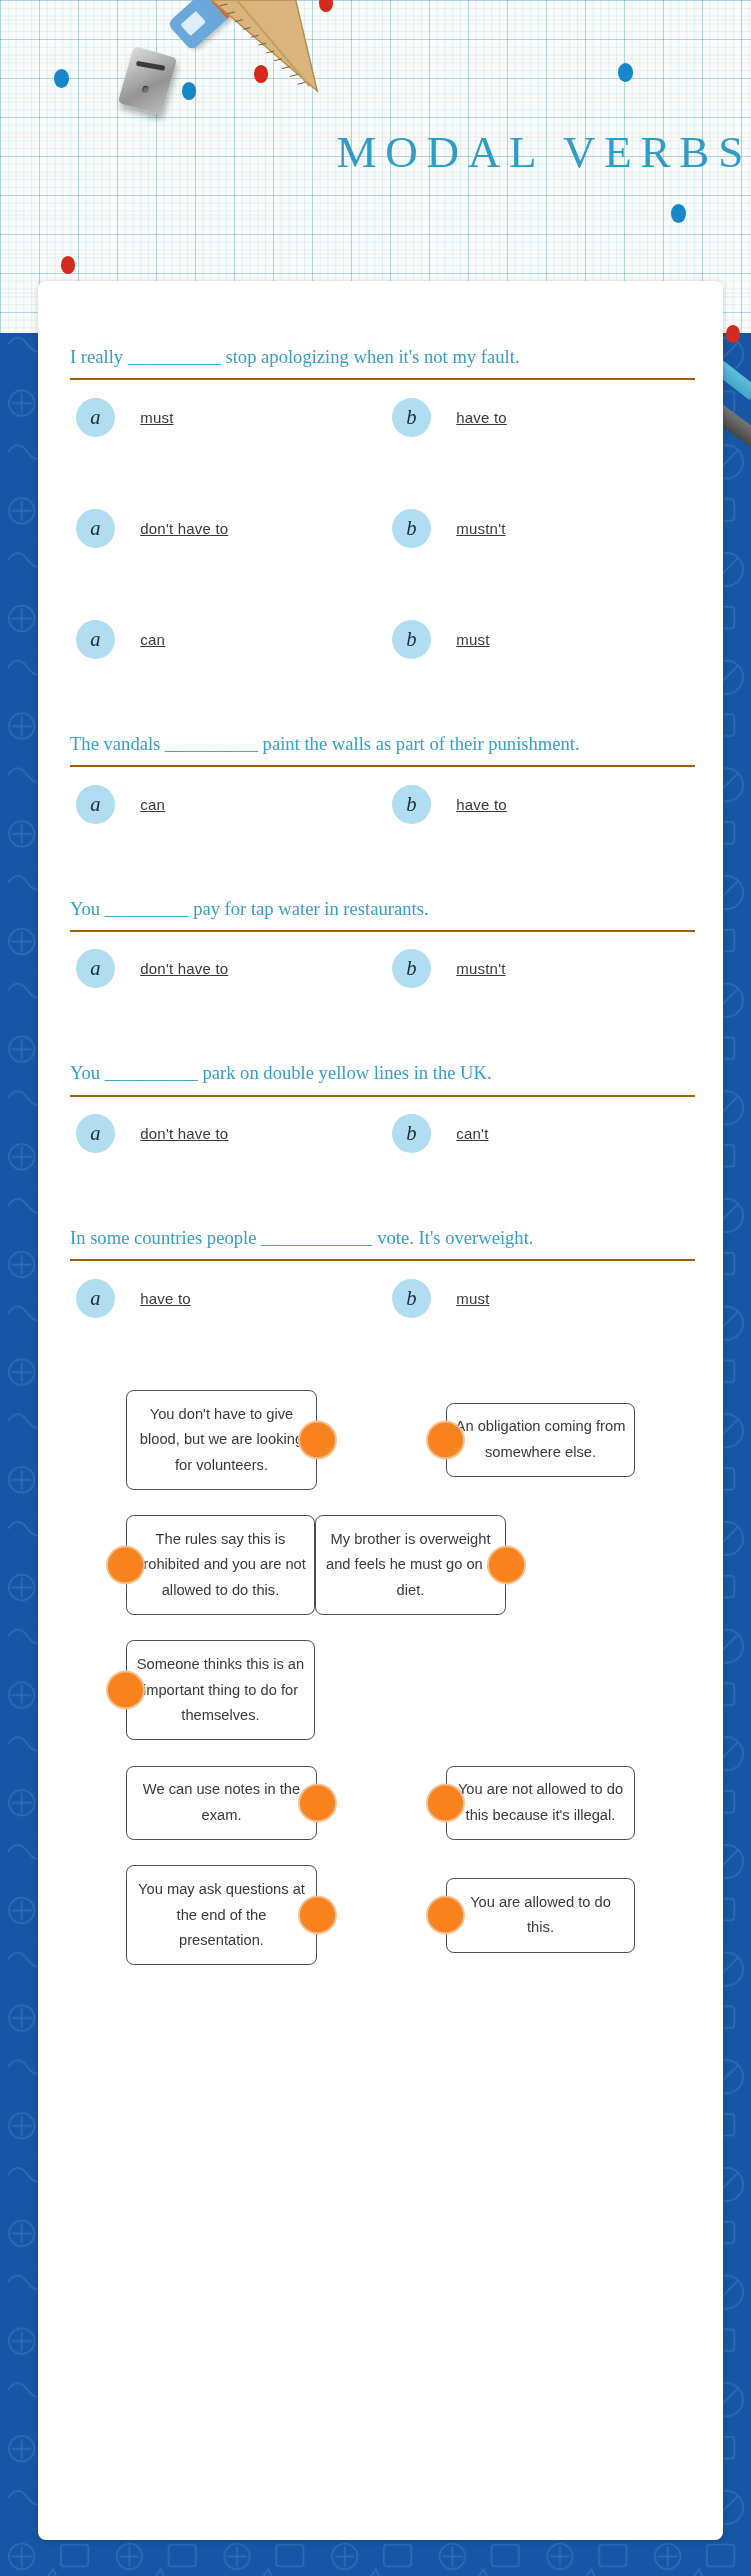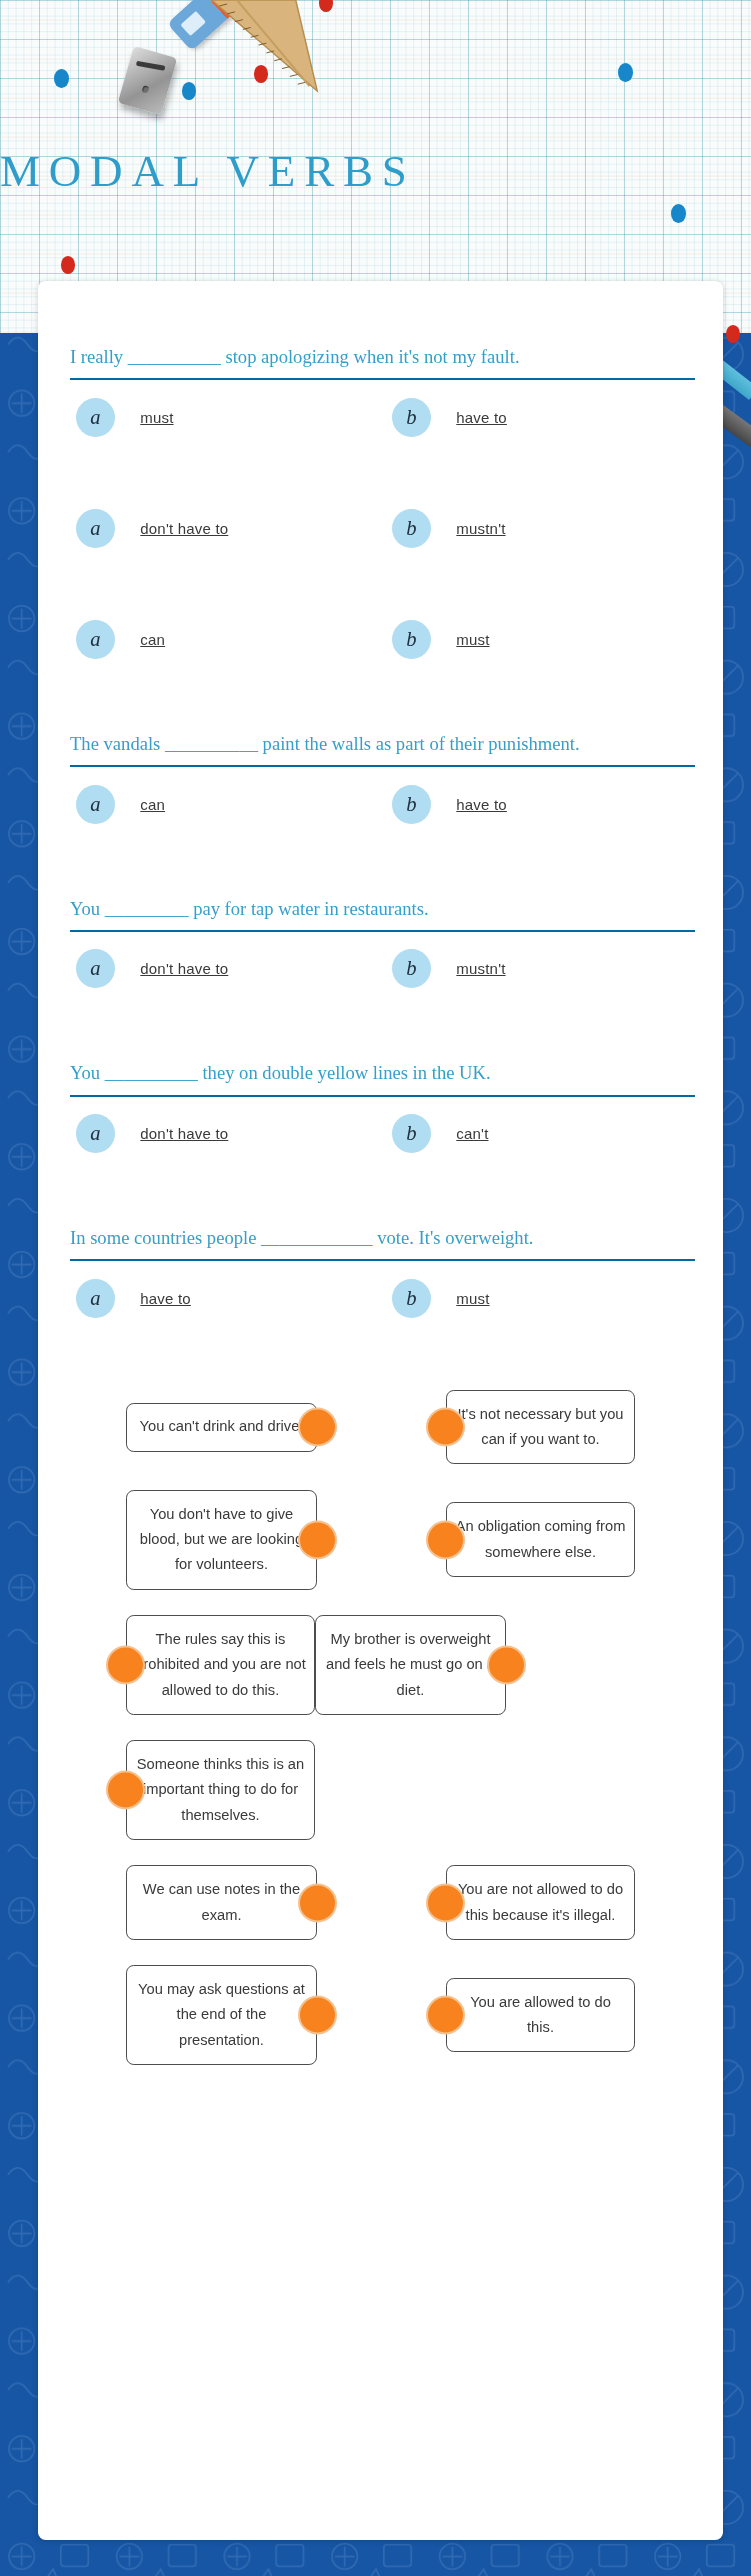--- a/index.html
+++ b/index.html
@@ -20,22 +20,22 @@
     background-image:
       linear-gradient(rgba(215,165,110,0.18) 1px, transparent 1px),
       linear-gradient(rgba(55,150,170,0.30) 1px, transparent 1px),
       linear-gradient(90deg, rgba(55,150,170,0.30) 1px, transparent 1px),
       linear-gradient(rgba(120,190,205,0.18) 1px, transparent 1px),
       linear-gradient(90deg, rgba(120,190,205,0.18) 1px, transparent 1px);
     background-size:39px 39px,39px 39px,39px 39px,7.8px 7.8px,7.8px 7.8px;
     background-position:0 19.6px,0 0,0 0,0 0,0 0;
   }
   .worksheet-title{
-    position:absolute;left:0;right:0;top:146px;z-index:3;
-    text-align:left;
+    position:absolute;left:0;right:0;top:127px;z-index:3;
+    text-align:right;
     font-family:cursive;
     font-size:45px;line-height:51px;
     letter-spacing:8.8px;
     color:#2f9dc9;
     font-weight:400;
   }
 
   
   .dot{position:absolute;border-radius:50%;z-index:2;}
   .dot.blue{background:#1787c9;}
@@ -79,21 +79,21 @@
     padding:63px 28px 13.7px 32px;
     overflow:hidden;
   }
 
   .question-block{margin-bottom:72px;}
   .question-prompt{
     font-family:cursive;
     font-size:18.6px;line-height:26.4px;
     color:#359fca;
     padding-bottom:7.8px;
-    border-bottom:2px solid #0369a1;
+    border-bottom:2px solid #a16207;
   }
   .options-row{display:flex;align-items:center;margin-top:17.6px;margin-left:5.9px;}
   .option{display:flex;align-items:center;}
   .option.first{flex:0 0 316px;}
   .option-circle{
     width:39px;height:39px;border-radius:50%;
     background:#b0ddf1;
     display:flex;align-items:center;justify-content:center;
     font-family:cursive;font-style:italic;
     font-size:20.6px;color:#203040;
@@ -258,21 +258,21 @@
           <div class="option-label">don't have to</div>
         </div>
         <div class="option">
           <div class="option-circle">b</div>
           <div class="option-label">mustn't</div>
         </div>
       </div>
     </div>
 
     <div class="question-block">
-      <div class="question-prompt">You __________ they on double yellow lines in the UK.</div>
+      <div class="question-prompt">You __________ park on double yellow lines in the UK.</div>
       <div class="options-row">
         <div class="option first">
           <div class="option-circle">a</div>
           <div class="option-label">don't have to</div>
         </div>
         <div class="option">
           <div class="option-circle">b</div>
           <div class="option-label">can't</div>
         </div>
       </div>
@@ -287,24 +287,20 @@
         </div>
         <div class="option">
           <div class="option-circle">b</div>
           <div class="option-label">must</div>
         </div>
       </div>
     </div>
 
     <div class="matching-section">
 
-      <div class="match-row">
-        <div class="match-box left">You can't drink and drive.<span class="match-handle"></span></div>
-        <div class="match-box right">It's not necessary but you can if you want to.<span class="match-handle"></span></div>
-      </div>
 
       <div class="match-row">
         <div class="match-box left">You don't have to give blood, but we are looking for volunteers.<span class="match-handle"></span></div>
         <div class="match-box right">An obligation coming from somewhere else.<span class="match-handle"></span></div>
       </div>
 
 
       <div class="match-row">
         <div class="match-box right">The rules say this is prohibited and you are not allowed to do this.<span class="match-handle"></span></div>
         <div class="match-box left">My brother is overweight and feels he must go on a diet.<span class="match-handle"></span></div>

